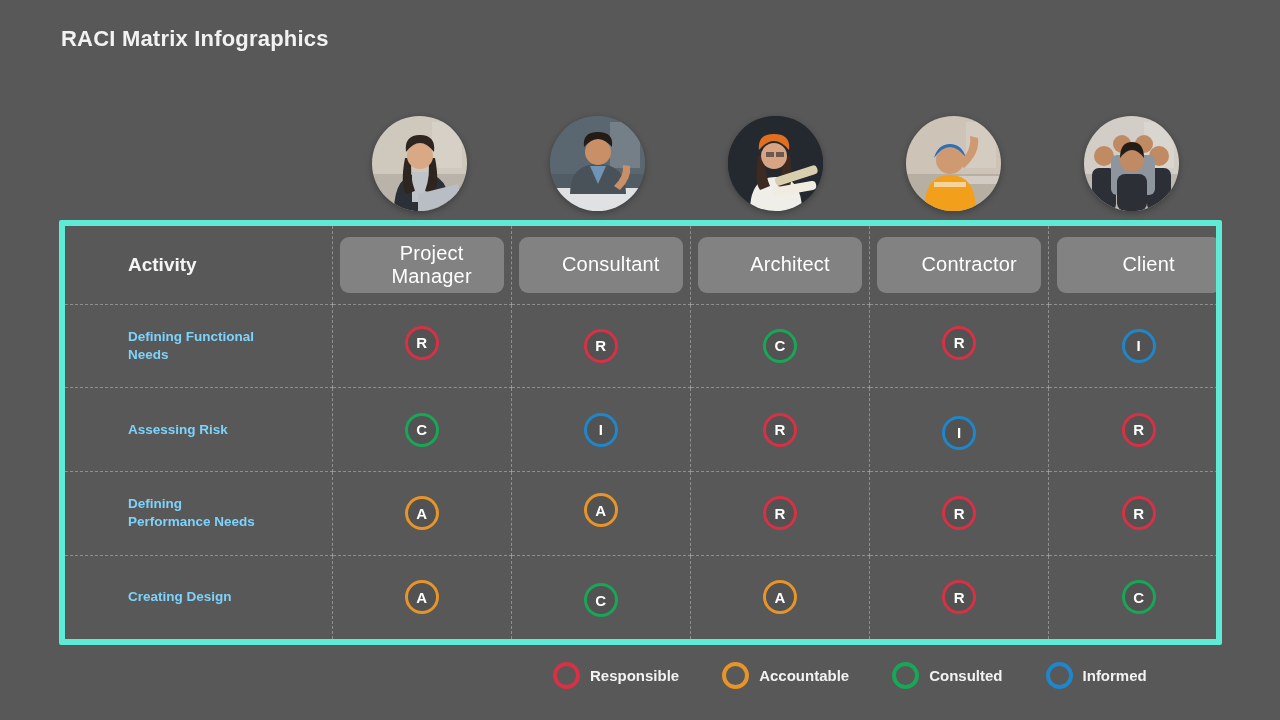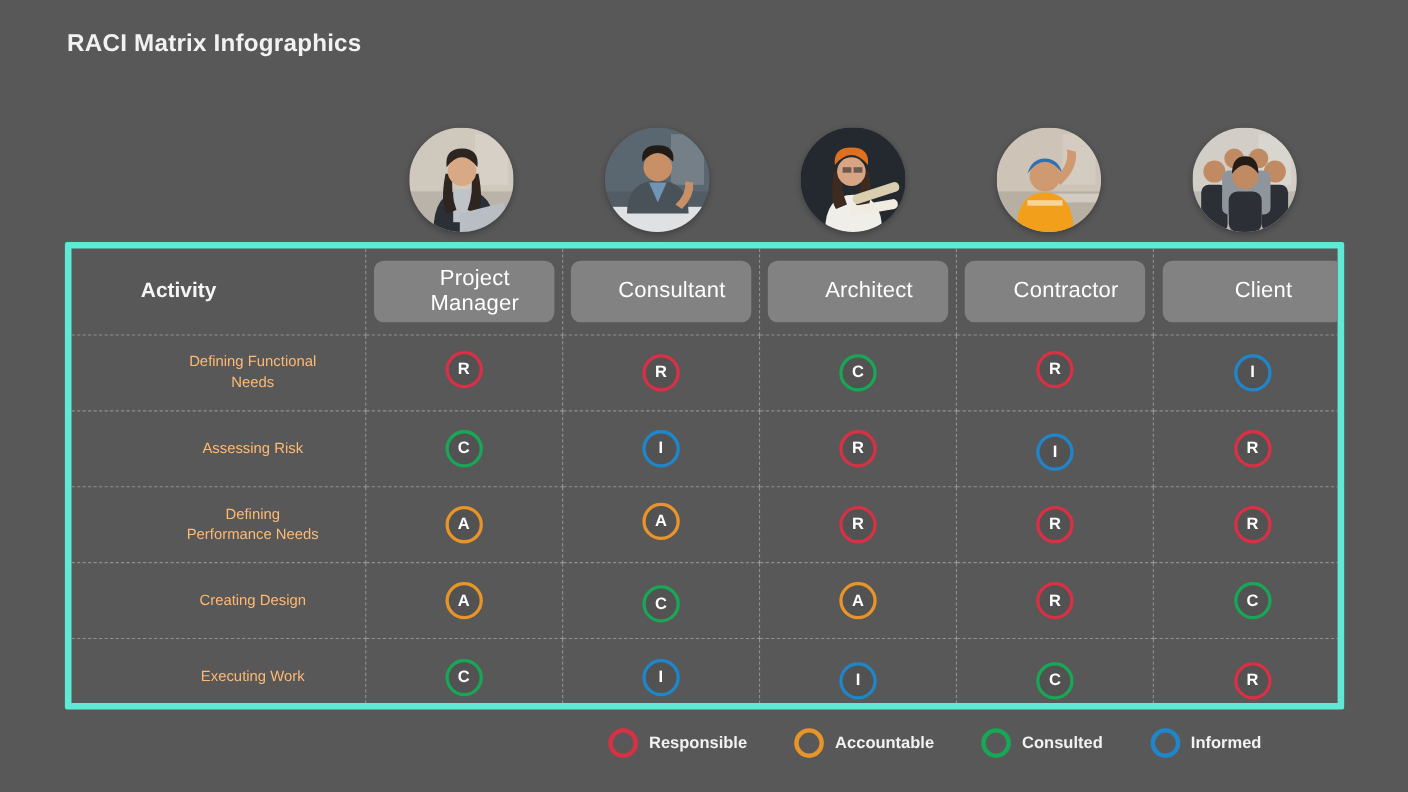--- a/index.html
+++ b/index.html
@@ -106,26 +106,26 @@
     color: #ffffff;
     font-size: 20px;
     font-weight: normal;
     letter-spacing: 0.2px;
     padding-left: 20px;
   }
 
   
   .data-row { height: 69.2px; }
   .cell-activity {
-    text-align: center;
+    text-align: left;
     padding-left: 63px;
     font-size: 13.5px;
     line-height: 1.35;
-    font-weight: normal;
-    color: #fdba74;
+    font-weight: bold;
+    color: #7dd3fc;
     vertical-align: middle;
     border-right: 1px dashed rgba(190,190,190,0.55);
     border-bottom: 1px dashed rgba(190,190,190,0.55);
   }
   .cell-role {
     text-align: center;
     vertical-align: middle;
     border-right: 1px dashed rgba(190,190,190,0.55);
     border-bottom: 1px dashed rgba(190,190,190,0.55);
   }
@@ -334,30 +334,20 @@
         <tr class="data-row">
           <td class="cell-activity">
             <div>Creating Design</div>
           </td>
           <td class="cell-role"><span class="badge A">A</span></td>
           <td class="cell-role"><span class="badge C nudge-down">C</span></td>
           <td class="cell-role"><span class="badge A">A</span></td>
           <td class="cell-role"><span class="badge R">R</span></td>
           <td class="cell-role"><span class="badge C">C</span></td>
         </tr>
-        <tr class="data-row">
-          <td class="cell-activity">
-            <div>Executing Work</div>
-          </td>
-          <td class="cell-role"><span class="badge C">C</span></td>
-          <td class="cell-role"><span class="badge I">I</span></td>
-          <td class="cell-role"><span class="badge I nudge-down">I</span></td>
-          <td class="cell-role"><span class="badge C nudge-down">C</span></td>
-          <td class="cell-role"><span class="badge R nudge-down">R</span></td>
-        </tr>
       </tbody>
   </table>
 </div>
 
 <div class="legend">
     <div class="legend-item">
       <span class="legend-dot R"></span>
       <span class="legend-label">Responsible</span>
     </div>
     <div class="legend-item">

